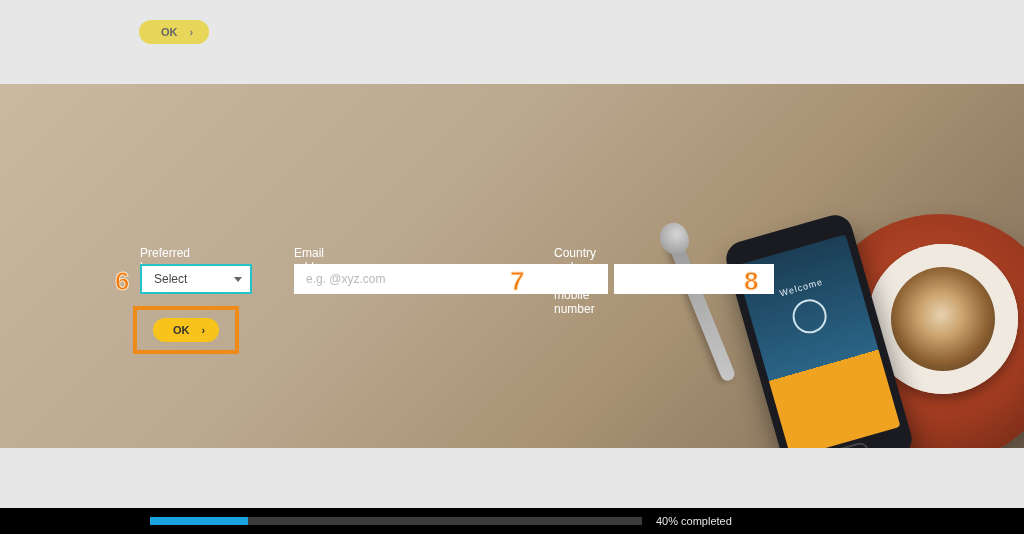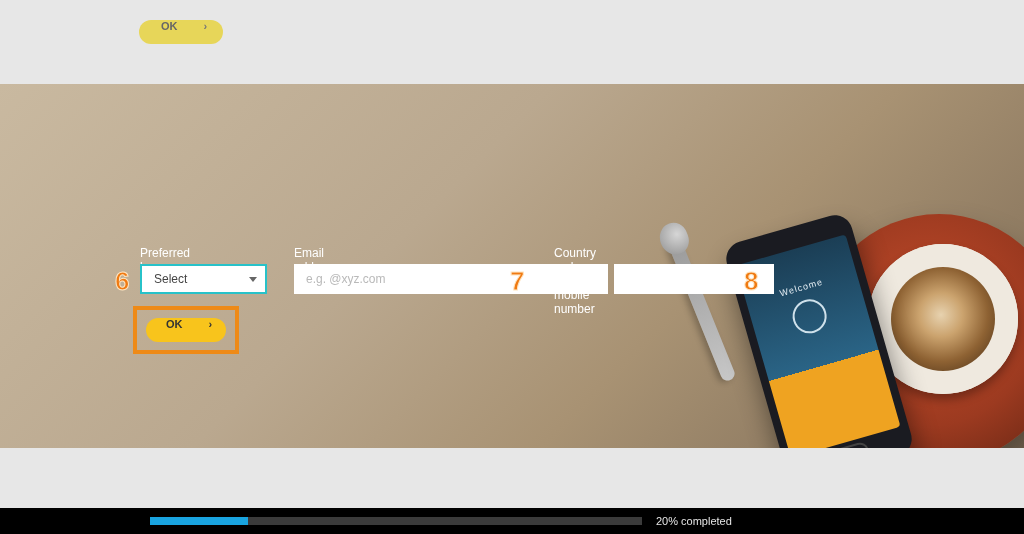--- a/index.html
+++ b/index.html
@@ -1,17 +1,17 @@
 <!DOCTYPE html>
 <html><head>
 <meta charset="utf-8">
 <style>
   html,body{margin:0;padding:0;font-family:Arial,Helvetica,sans-serif;background:#e7e7e7;width:1024px;height:534px;overflow:hidden;}
   .top-area{height:84px;width:1024px;position:relative;}
-  .pill-btn{display:inline-flex;align-items:flex-start;justify-content:center;gap:26px;height:24px;padding:0 16px 0 22px;border-radius:12px;font-weight:bold;font-size:11px;color:#666;cursor:pointer;user-select:none;}
+  .pill-btn{display:inline-flex;align-items:center;justify-content:center;gap:12px;height:24px;padding:0 16px 0 22px;border-radius:12px;font-weight:bold;font-size:11px;color:#666;cursor:pointer;user-select:none;}
   .pill-top{position:absolute;left:139px;top:20px;background:#e7d659;}
   .pill-top .chev{color:#777;}
   .chev{font-size:11px;font-weight:bold;}
   .hero{position:absolute;left:0;top:84px;width:1024px;height:364px;background:linear-gradient(135deg,#c9b9a0 0%,#baa88f 40%,#a89273 65%,#7c6a55 100%);overflow:hidden;}
   
   .saucer{position:absolute;right:-40px;top:130px;width:250px;height:250px;border-radius:50%;background:radial-gradient(circle at 45% 40%,#c14a2a 0%,#9c3a20 55%,#7a2d18 80%);box-shadow:0 18px 30px rgba(0,0,0,.35);}
   .cup{position:absolute;right:6px;top:160px;width:150px;height:150px;border-radius:50%;background:#efe9df;box-shadow:inset 0 0 0 12px #efe9df,0 6px 10px rgba(0,0,0,.3);display:flex;align-items:center;justify-content:center;}
   .coffee{width:104px;height:104px;border-radius:50%;background:radial-gradient(circle at 48% 46%,#e7d2af 0%,#cba36e 28%,#8e6233 60%,#5d3e1f 85%);} 
   .spoon{position:absolute;right:200px;top:150px;width:150px;height:14px;border-radius:7px;background:linear-gradient(90deg,#9a9a9a,#c7c7c7);transform:rotate(68deg);transform-origin:left center;box-shadow:0 4px 6px rgba(0,0,0,.25);}
   .spoon::before{content:"";position:absolute;left:-18px;top:-8px;width:32px;height:28px;border-radius:55% 55% 60% 60%;background:radial-gradient(circle at 40% 35%,#d6d6d6,#8f8f8f);} 
@@ -21,21 +21,21 @@
   .phone-screen .txt{position:absolute;top:34px;left:0;right:0;text-align:center;color:#e5eef4;font-size:9px;letter-spacing:1px;}
   .phone-screen .lock{position:absolute;top:52px;left:50%;transform:translateX(-50%);width:30px;height:30px;border:2px solid #cfe1eb;border-radius:50%;}
   .phone-home{position:absolute;bottom:6px;left:50%;transform:translateX(-50%);width:36px;height:14px;border:2px solid #444;border-radius:9px;}
   
   .heading{position:absolute;left:140px;top:112px;color:#fff;font-weight:900;font-style:italic;font-size:22px;letter-spacing:.2px;text-shadow:0 1px 2px rgba(0,0,0,.25);}
   .labels{position:absolute;left:140px;top:162px;color:#fff;font-size:12px;}
   .lbl-lang{position:absolute;left:0;}
   .lbl-email{position:absolute;left:154px;}
   .lbl-phone{position:absolute;left:414px;}
   .fields{position:absolute;left:140px;top:180px;}
-  .select{position:absolute;left:0;top:0;width:127px;height:30px;border:2px solid #27c2c9;background:#fff;box-sizing:border-box;padding:0 24px 0 12px;font-size:12px;color:#444;line-height:26px;}
+  .select{position:absolute;left:0;top:0;width:112px;height:30px;border:2px solid #27c2c9;background:#fff;box-sizing:border-box;padding:0 24px 0 12px;font-size:12px;color:#444;line-height:26px;}
   .select .caret{position:absolute;right:8px;top:11px;width:0;height:0;border-left:4px solid transparent;border-right:4px solid transparent;border-top:5px solid #666;}
   .email{position:absolute;left:154px;top:0;width:289px;height:30px;border:none;background:#fff;box-sizing:border-box;padding:0 12px;font-size:12px;color:#666;}
   .email::placeholder{color:#b9b9b9;}
   .cc{position:absolute;left:414px;top:0;width:54px;height:30px;border:none;background:#fff;box-sizing:border-box;padding:0 8px;font-size:12px;}
   .mob{position:absolute;left:474px;top:0;width:160px;height:30px;border:none;background:#fff;box-sizing:border-box;padding:0 10px;font-size:12px;}
   .ok-box{position:absolute;left:133px;top:222px;width:98px;height:40px;border:4px solid #ee8a17;display:flex;align-items:center;justify-content:center;}
   .ok-box .pill-btn{background:#f8c41c;color:#333;height:24px;padding:0 14px 0 20px;}
   .ok-box .chev{color:#333;}
   
   .num{position:absolute;font-weight:900;font-size:26px;color:#f07a12;font-family:"Arial Black",Arial,sans-serif;-webkit-text-stroke:1px #ffe6c2;}
@@ -101,14 +101,14 @@
   <div class="num n7">7</div>
   <div class="num n8">8</div>
 </div>
 
 <div class="gap"></div>
 
 <div class="footer">
   <div class="track">
     <div class="fill" id="progressFill" style="width: 20%;"></div>
   </div>
-  <span class="pct">20% completed</span>
+  <span class="pct">40% completed</span>
 </div>
 
 </body></html>

